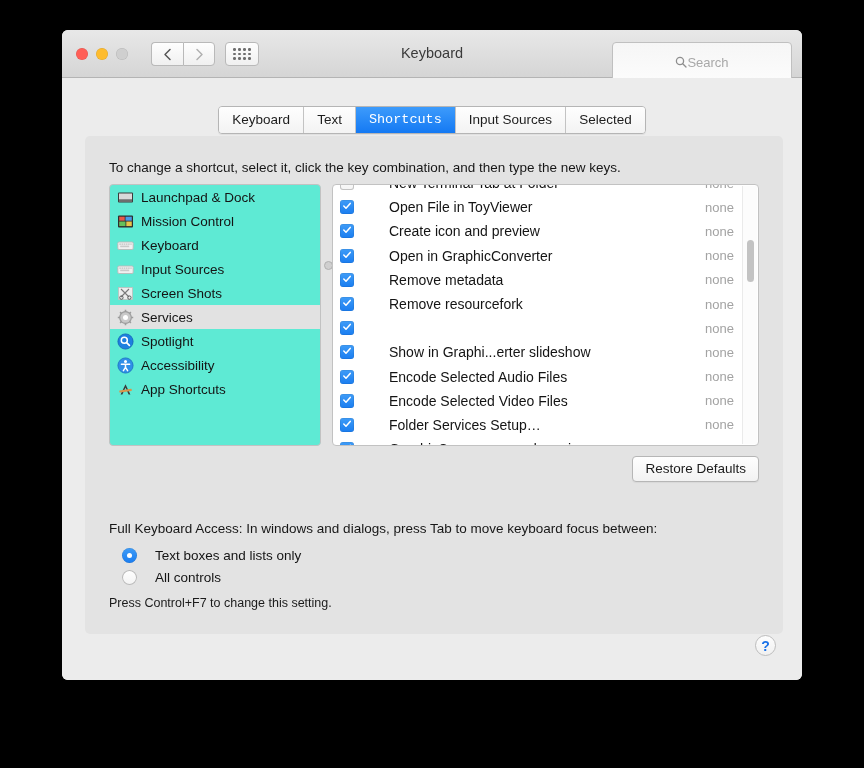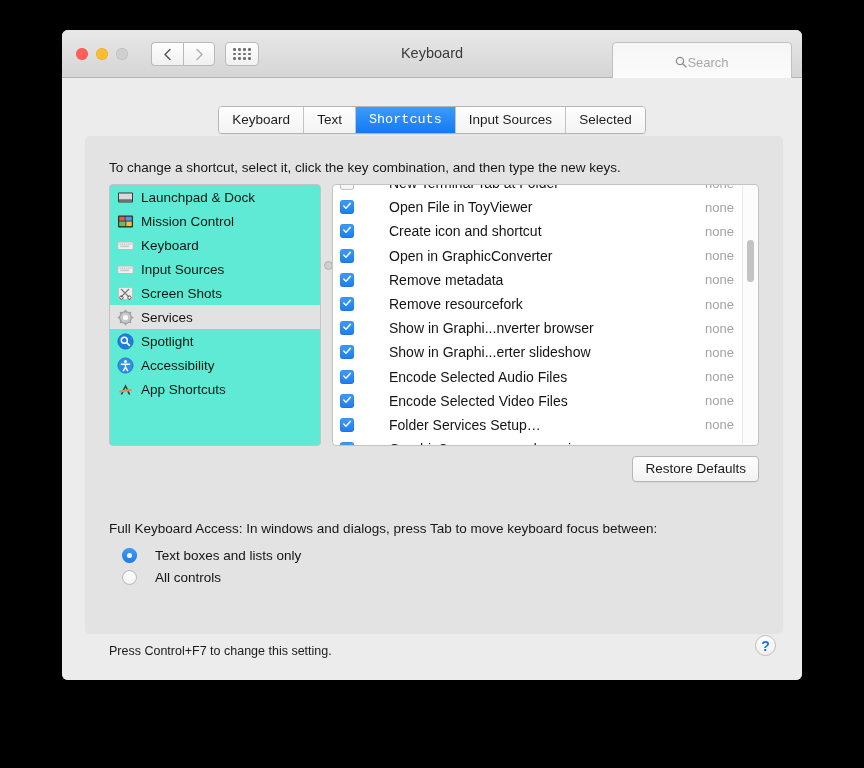--- a/index.html
+++ b/index.html
@@ -285,21 +285,20 @@
     border-radius: 50%;
   }
   .radio-label { font-size: 13.5px; color: #141414; white-space: nowrap; }
 
   #control-hint {
     position: absolute;
     left: 24px; top: 460px;
     font-size: 12.5px;
     color: #1b1b1b;
     white-space: nowrap;
-    margin-top: 48px;
   }
 
   
   #help-btn {
     position: absolute;
     right: 26px; bottom: 24px;
     width: 21px; height: 21px;
     border-radius: 50%;
     background: linear-gradient(to bottom, #fdfdfd, #f0f0f0);
     border: 1px solid #bdbdbd;
@@ -511,21 +510,21 @@
             <span class="name">Open File in ToyViewer</span>
             <span class="keys">none</span>
           </div>
 
           <div class="srow">
             <span class="cbox">
               <svg class="tick" viewBox="0 0 8 8">
                   <path d="M0.8 4 L3 6.2 L7.2 1.4" fill="none" stroke="#ffffff" stroke-width="1.5" stroke-linecap="round" stroke-linejoin="round"></path>
                 </svg>
             </span>
-            <span class="name">Create icon and shortcut</span>
+            <span class="name">Create icon and preview</span>
             <span class="keys">none</span>
           </div>
 
           <div class="srow">
             <span class="cbox">
               <svg class="tick" viewBox="0 0 8 8">
                   <path d="M0.8 4 L3 6.2 L7.2 1.4" fill="none" stroke="#ffffff" stroke-width="1.5" stroke-linecap="round" stroke-linejoin="round"></path>
                 </svg>
             </span>
             <span class="name">Open in GraphicConverter</span>
@@ -551,21 +550,20 @@
             <span class="name">Remove resourcefork</span>
             <span class="keys">none</span>
           </div>
 
           <div class="srow">
             <span class="cbox">
               <svg class="tick" viewBox="0 0 8 8">
                   <path d="M0.8 4 L3 6.2 L7.2 1.4" fill="none" stroke="#ffffff" stroke-width="1.5" stroke-linecap="round" stroke-linejoin="round"></path>
                 </svg>
             </span>
-            <span class="name">Show in Graphi...nverter browser</span>
             <span class="keys">none</span>
           </div>
 
           <div class="srow">
             <span class="cbox">
               <svg class="tick" viewBox="0 0 8 8">
                   <path d="M0.8 4 L3 6.2 L7.2 1.4" fill="none" stroke="#ffffff" stroke-width="1.5" stroke-linecap="round" stroke-linejoin="round"></path>
                 </svg>
             </span>
             <span class="name">Show in Graphi...erter slideshow</span>

